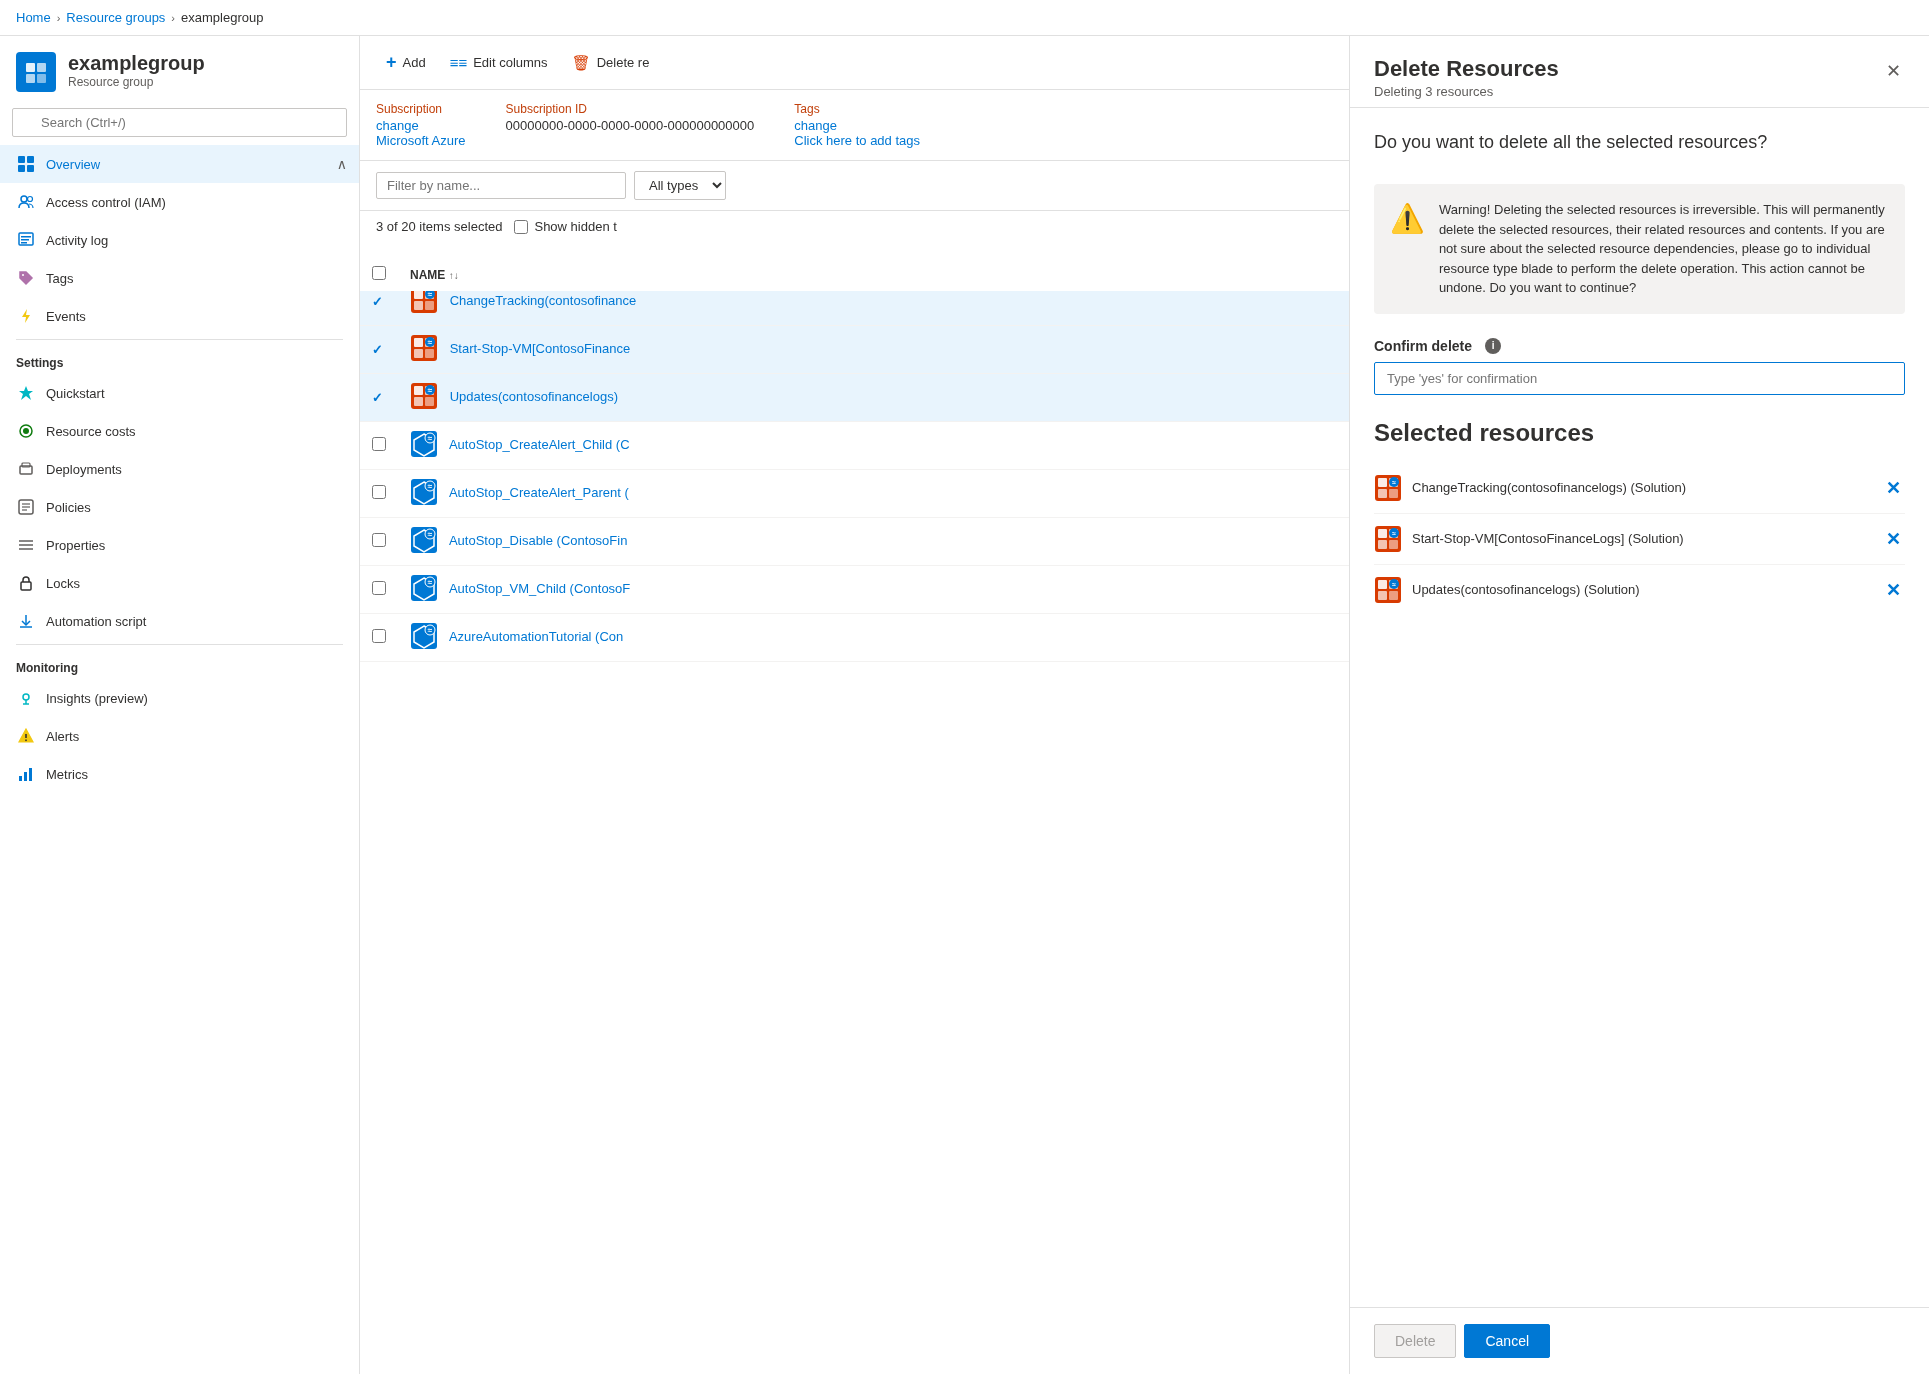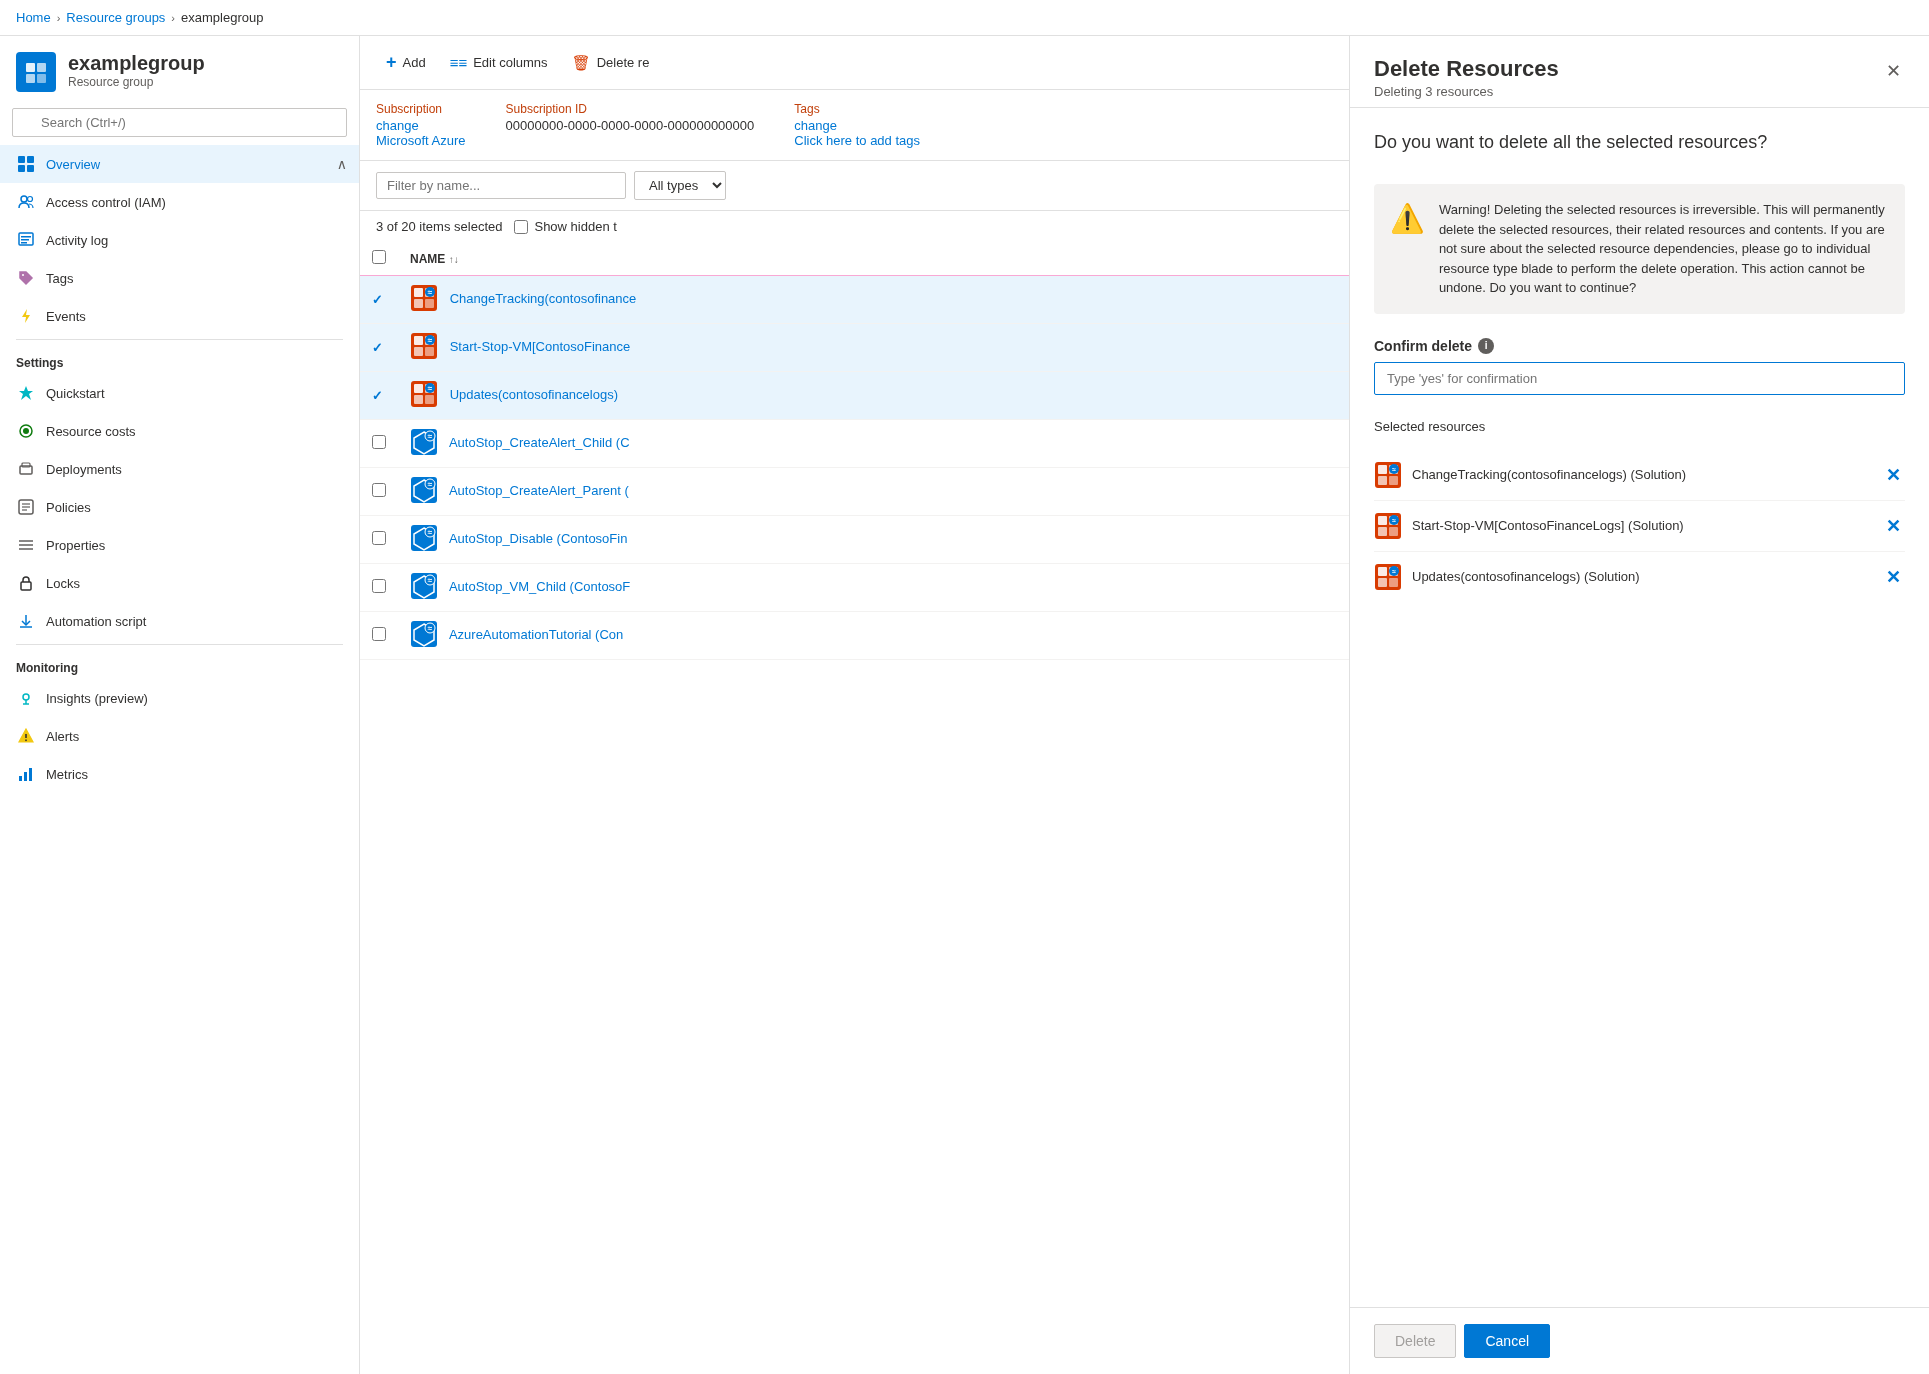--- a/index.html
+++ b/index.html
@@ -42,43 +42,43 @@
     .info-label { font-size: 12px; color: #c2410c; margin-bottom: 2px; }
     .info-value { font-size: 13px; color: #323130; }
     .info-value a { color: #0078d4; text-decoration: none; }
     .content-filter { display: flex; align-items: center; gap: 8px; padding: 10px 16px; border-bottom: 1px solid #e0e0e0; }
     .filter-input { border: 1px solid #c8c6c4; border-radius: 2px; padding: 5px 10px; font-size: 13px; width: 250px; outline: none; color: #605e5c; }
     .filter-select { border: 1px solid #c8c6c4; border-radius: 2px; padding: 5px 10px; font-size: 13px; outline: none; background: white; color: #323130; }
     .content-count { padding: 8px 16px; font-size: 13px; color: #323130; display: flex; align-items: center; gap: 12px; }
     .show-hidden { display: flex; align-items: center; gap: 6px; }
     .table-wrap { flex: 1; overflow-y: auto; }
     table { width: 100%; border-collapse: collapse; }
-    th { text-align: left; padding: 8px 12px; font-size: 12px; font-weight: 600; color: #323130; border-bottom: 1px solid #f9a8d4; background: #fff; position: sticky; top: 0; }
+    th { text-align: left; padding: 8px 12px; font-size: 12px; font-weight: 600; color: #323130; border-bottom: 3px solid #f9a8d4; background: #fff; position: sticky; top: 16px; }
     td { padding: 8px 12px; border-bottom: 1px solid #f3f2f1; font-size: 13px; }
     tr.selected td { background: #e8f4fd; }
     .resource-link { color: #0078d4; text-decoration: none; }
     .checkbox-cell { width: 36px; }
     .checkbox { width: 14px; height: 14px; cursor: pointer; }
     .check-mark { color: #0078d4; font-weight: bold; }
 
     
     .delete-panel { width: 580px; min-width: 580px; background: #fff; border-left: 1px solid #e0e0e0; display: flex; flex-direction: column; overflow-y: auto; }
     .delete-panel-header { display: flex; align-items: flex-start; justify-content: space-between; padding: 20px 24px 8px 24px; border-bottom: 1px solid #e0e0e0; }
     .delete-panel-title { font-size: 22px; font-weight: 600; color: #323130; }
     .delete-panel-subtitle { font-size: 13px; color: #605e5c; margin-top: 2px; }
     .close-btn { background: none; border: none; cursor: pointer; font-size: 18px; color: #605e5c; padding: 4px; border-radius: 2px; }
     .delete-panel-body { padding: 24px; flex: 1; }
     .delete-question { font-size: 18px; color: #323130; margin-bottom: 31px; font-weight: 400; }
     .warning-box { background: #f3f2f1; border-left: none; border-radius: 4px; padding: 16px; display: flex; align-items: flex-start; gap: 14px; margin-bottom: 24px; }
     .warning-icon { font-size: 28px; flex-shrink: 0; margin-top: 2px; }
     .warning-text { font-size: 13px; color: #323130; line-height: 1.5; }
-    .confirm-label { font-size: 14px; font-weight: 600; color: #323130; margin-bottom: 8px; display: flex; align-items: center; gap: 6px; }
+    .confirm-label { font-size: 14px; font-weight: 600; color: #323130; margin-bottom: 8px; display: flex; align-items: center; gap: 13px; }
     .confirm-info-icon { width: 16px; height: 16px; border-radius: 50%; background: #605e5c; color: white; font-size: 10px; display: inline-flex; align-items: center; justify-content: center; }
     .confirm-input { width: 100%; border: 1px solid #0078d4; border-radius: 2px; padding: 8px 12px; font-size: 13px; outline: none; color: #605e5c; margin-bottom: 24px; }
-    .selected-resources-title { font-size: 13px; color: #323130; margin-bottom: 16px; font-weight: 400; }
+    .selected-resources-title { font-size: 24px; color: #323130; margin-bottom: 16px; font-weight: 700; }
     .selected-resource-item { display: flex; align-items: center; gap: 10px; padding: 10px 0; border-bottom: 1px solid #f3f2f1; }
     .selected-resource-item:last-child { border-bottom: none; }
     .resource-item-icon { width: 28px; height: 28px; position: relative; flex-shrink: 0; }
     .resource-item-name { flex: 1; font-size: 13px; color: #323130; }
     .resource-remove-btn { background: none; border: none; cursor: pointer; color: #0078d4; font-size: 18px; font-weight: bold; padding: 4px; }
     .delete-panel-footer { padding: 16px 24px; border-top: 1px solid #e0e0e0; display: flex; gap: 8px; }
     .btn-delete { padding: 8px 20px; background: #f3f2f1; border: 1px solid #c8c6c4; border-radius: 2px; font-size: 14px; color: #a19f9d; cursor: not-allowed; }
     .btn-cancel { padding: 8px 20px; background: #0078d4; border: 1px solid #0078d4; border-radius: 2px; font-size: 14px; color: white; cursor: pointer; }
 
     

